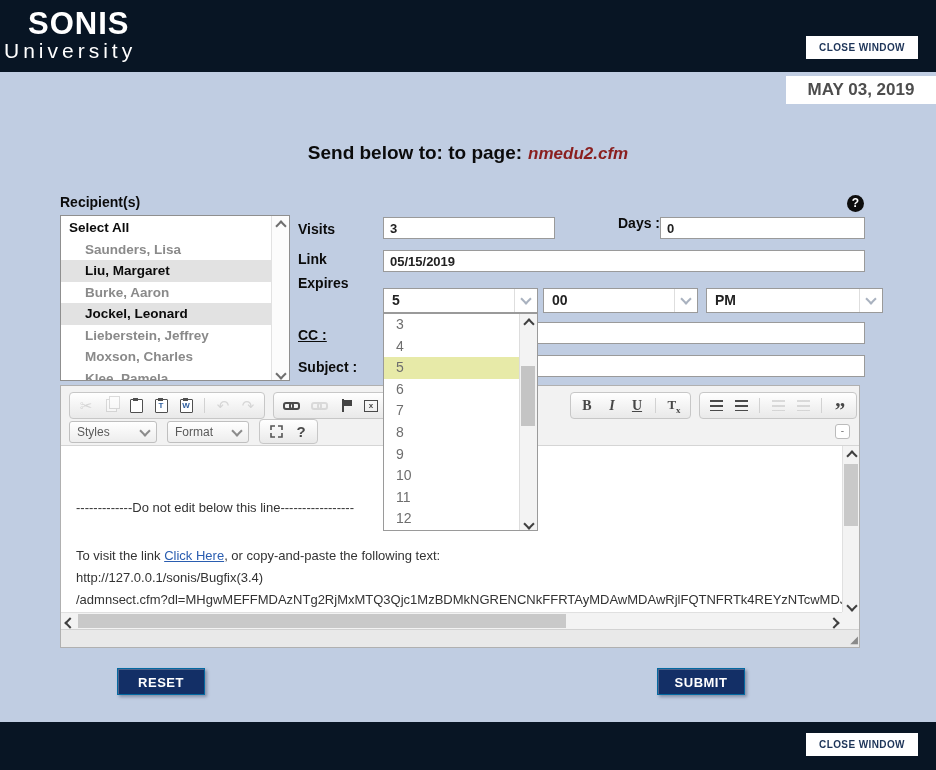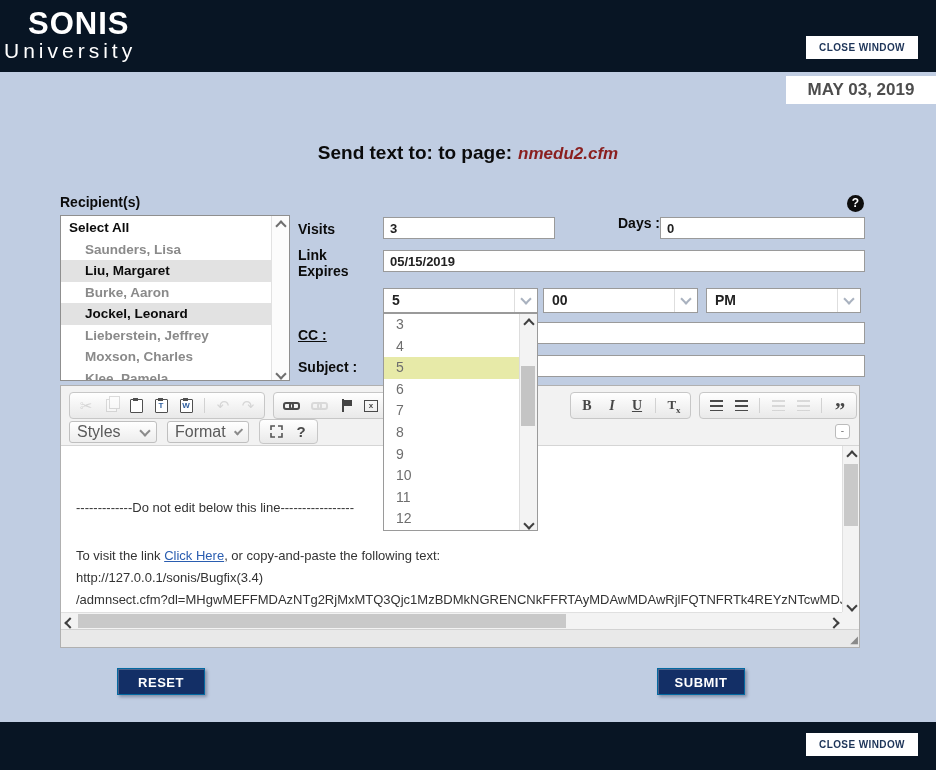--- a/index.html
+++ b/index.html
@@ -89,21 +89,21 @@
   .ic-link.gray::before,.ic-link.gray::after{border-color:#b9b9b9;}
   .ic-flag{position:relative;width:11px;height:13px;}
   .ic-flag::before{content:"";position:absolute;left:1px;top:0;width:2px;height:13px;background:#444;}
   .ic-flag::after{content:"";position:absolute;left:3px;top:1px;width:8px;height:6px;background:#444;}
   .ic-ph{width:12px;height:10px;border:1px solid #4a4a4a;font-size:8px;line-height:10px;text-align:center;color:#4a4a4a;font-weight:bold;}
   .ic-img{position:relative;width:14px;height:11px;border:1px solid #4a4a4a;background:#fff;overflow:hidden;}
   .ic-img::after{content:"";position:absolute;bottom:-1px;left:2px;border-left:5px solid transparent;border-right:5px solid transparent;border-bottom:6px solid #4a4a4a;}
   .ic-lines{width:13px;height:11px;background:repeating-linear-gradient(to bottom,#4a4a4a 0 2px,transparent 2px 5px);}
   .ic-lines.gray{background:repeating-linear-gradient(to bottom,#b5b5b5 0 2px,transparent 2px 5px);}
   .combo{height:22px;border:1px solid #bfbfbf;border-radius:3px;background:linear-gradient(#fff,#ededed);
-    font-size:16px;color:#5a5a5a;display:flex;align-items:center;justify-content:space-between;padding:0 7px;box-sizing:border-box;cursor:pointer;gap:10px;}
+    font-size:12px;color:#5a5a5a;display:flex;align-items:center;justify-content:space-between;padding:0 7px;box-sizing:border-box;cursor:pointer;gap:10px;}
   .combo .chev-sm{border-color:#8b8b8b;margin-top:-2px;}
   .collapse{position:absolute;right:9px;bottom:6px;width:13px;height:13px;border:1px solid #bbb;border-radius:3px;
     background:#fff;font-size:10px;line-height:11px;text-align:center;color:#777;cursor:pointer;}
 
   .edit-area{position:absolute;top:60px;left:0;right:17px;bottom:35px;background:#fff;overflow:hidden;}
   .ed-line{position:absolute;left:15px;font-size:13px;color:#333;white-space:nowrap;}
   .ed-divider{top:54px;}
   .ed-para{top:102px;}
   .ed-url1{top:124px;}
   .ed-url2{top:146px;}
@@ -140,21 +140,21 @@
     <div class="logo">
       <span class="logo-top">SONIS</span>
       <span class="logo-bottom">University</span>
     </div>
     <div class="close-btn close-top">CLOSE WINDOW</div>
   </div>
 
   <div class="date-box">MAY 03, 2019</div>
 
   <div class="page-title">
-    <span>Send text to: to page:</span><span class="pg">nmedu2.cfm</span>
+    <span>Send below to: to page:</span><span class="pg">nmedu2.cfm</span>
   </div>
   <div class="help-circle">?</div>
 
   <div class="recipients-label">Recipient(s)</div>
   <div class="listbox">
     <div class="listbox-rows">
         <div class="lrow header">Select All</div>
         <div class="lrow">Saunders, Lisa</div>
         <div class="lrow selected">Liu, Margaret</div>
         <div class="lrow">Burke, Aaron</div>
@@ -167,36 +167,36 @@
       <div class="sb-arrow sb-top"><span class="chev up"></span></div>
       <div class="sb-arrow sb-bottom"><span class="chev down"></span></div>
     </div>
   </div>
 
   <div class="flabel" style="top:221px;left:298px;">Visits</div>
   <input class="tinput" style="top: 217px; left: 383px; width: 172px;" value="3">
   <div class="flabel" style="top:215px;left:618px;">Days :</div>
   <input class="tinput" style="top: 217px; left: 660px; width: 205px;" value="0">
 
-  <div class="flabel" style="top:247px;left:298px;width:64px;line-height:16px;">Link Expires</div>
+  <div class="flabel" style="top:247px;left:298px;width:64px;line-height:24px;">Link Expires</div>
   <input class="tinput" style="top: 250px; left: 383px; width: 482px;" value="05/15/2019">
 
   <div class="fselect" style="left:383px;width:155px;">
     <span class="val">5</span>
     <span class="chevzone">
         <span class="chev-sm"></span>
       </span>
   </div>
   <div class="fselect" style="left:543px;width:155px;">
     <span class="val">00</span>
     <span class="chevzone">
         <span class="chev-sm"></span>
       </span>
   </div>
-  <div class="fselect" style="left:706px;width:155px;">
+  <div class="fselect" style="left:706px;width:177px;">
     <span class="val">PM</span>
     <span class="chevzone">
         <span class="chev-sm"></span>
       </span>
   </div>
 
   <div class="flabel" style="top:327px;left:298px;text-decoration:underline;">CC :</div>
   <input class="tinput" style="top: 322px; left: 383px; width: 482px;" value="">
   <div class="flabel" style="top:359px;left:298px;">Subject :</div>
   <input class="tinput" style="top: 355px; left: 383px; width: 482px;" value="">

